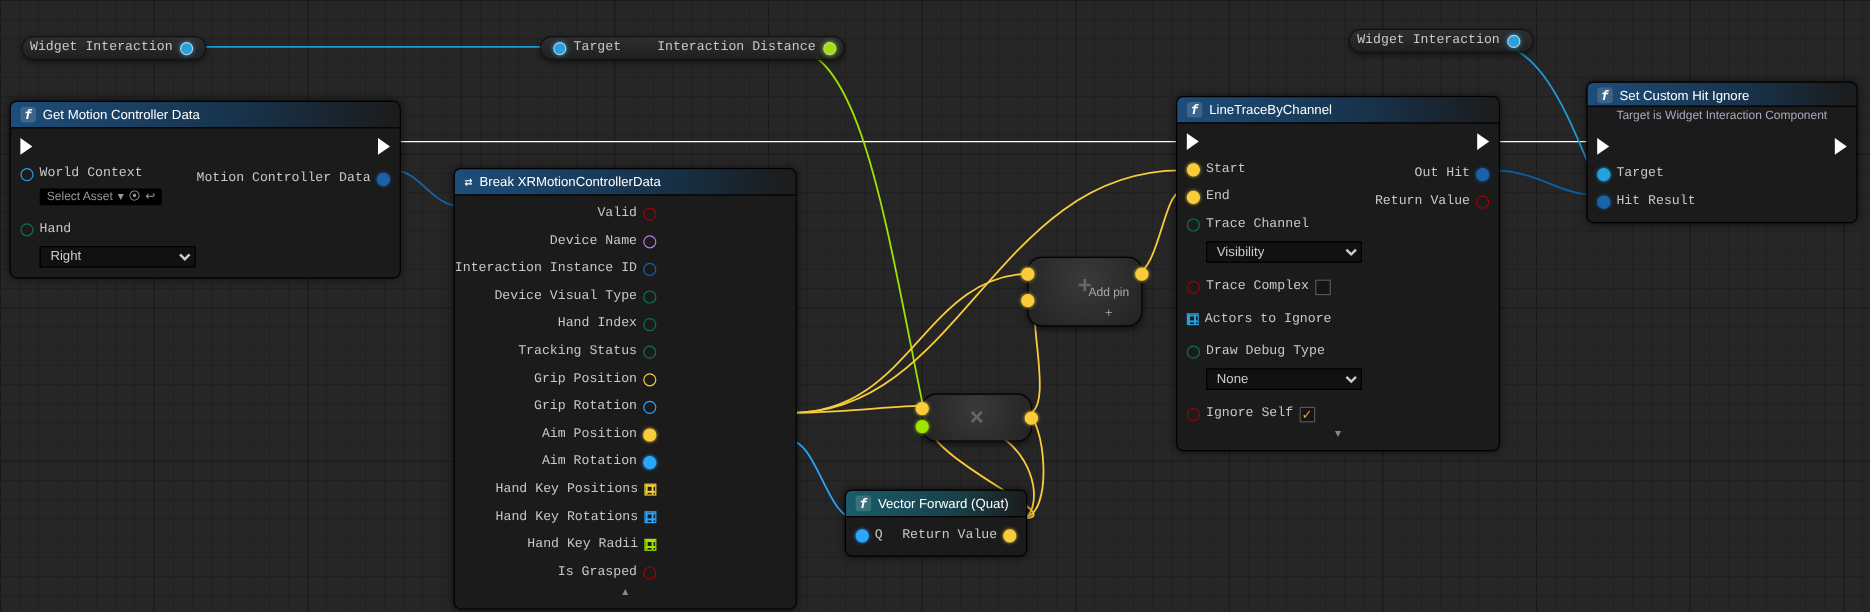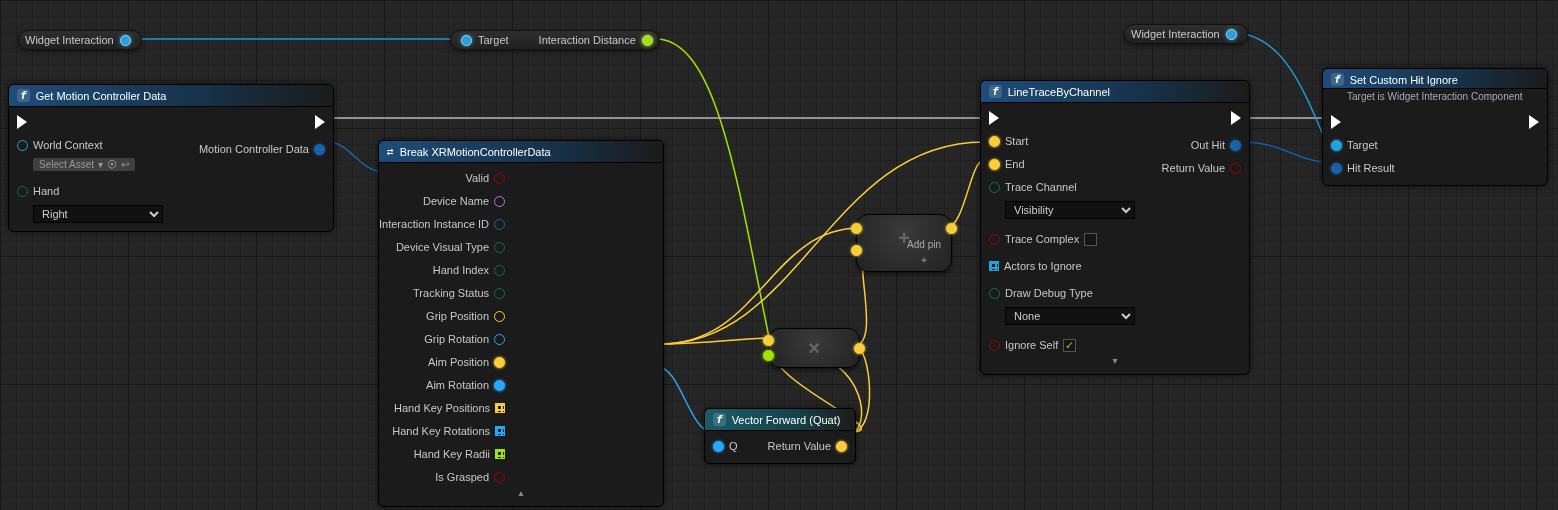--- a/index.html
+++ b/index.html
@@ -80,23 +80,23 @@
   .pin.full { background: currentColor; box-shadow: 0 0 3px currentColor; }
   .pin.exec { width:0;height:0;border:none;border-top:7px solid transparent;border-bottom:7px solid transparent;border-left:10px solid #fff; border-radius:0; }
   .c-obj{color:#23a1e0} .c-struct{color:#1963a8} .c-vec{color:#f9cd3a} .c-float{color:#9fe400}
   .c-bool{color:#a00000} .c-enum{color:#0e7050}
   .c-name{color:#b87bd8} .c-quat{color:#2aa6ff}
   .pin.arr { border-radius:0; width:10px;height:10px;
              background-image:
                linear-gradient(currentColor 2px, transparent 2px),
                linear-gradient(90deg, currentColor 2px, transparent 2px);
              background-size:5px 5px; border:1px solid currentColor;}
-  .lbl { white-space:nowrap; }
+  .lbl { white-space:nowrap;font-family:Liberation Mono, monospace; }
   .subpill {
-    font-size:10px; color:#999; background:#404040; padding:1px 6px; border-radius:2px;
+    font-size:10px; color:#999; background:#000000; padding:1px 6px; border-radius:2px;
     display:flex;align-items:center;gap:4px;
   }
   select.bpsel {
     background:#111; color:#ccc; border:1px solid #000; font-size:11px; padding:1px 4px;
     width:130px;
   }
   .checkbox { width:13px;height:13px;border:1px solid #555;background:#151515;display:inline-flex;align-items:center;justify-content:center;color:#e6a23c;font-size:11px;}
   .expand { text-align:center; color:#888; font-size:10px; padding:1px 0 0; }
 
   .compact {

